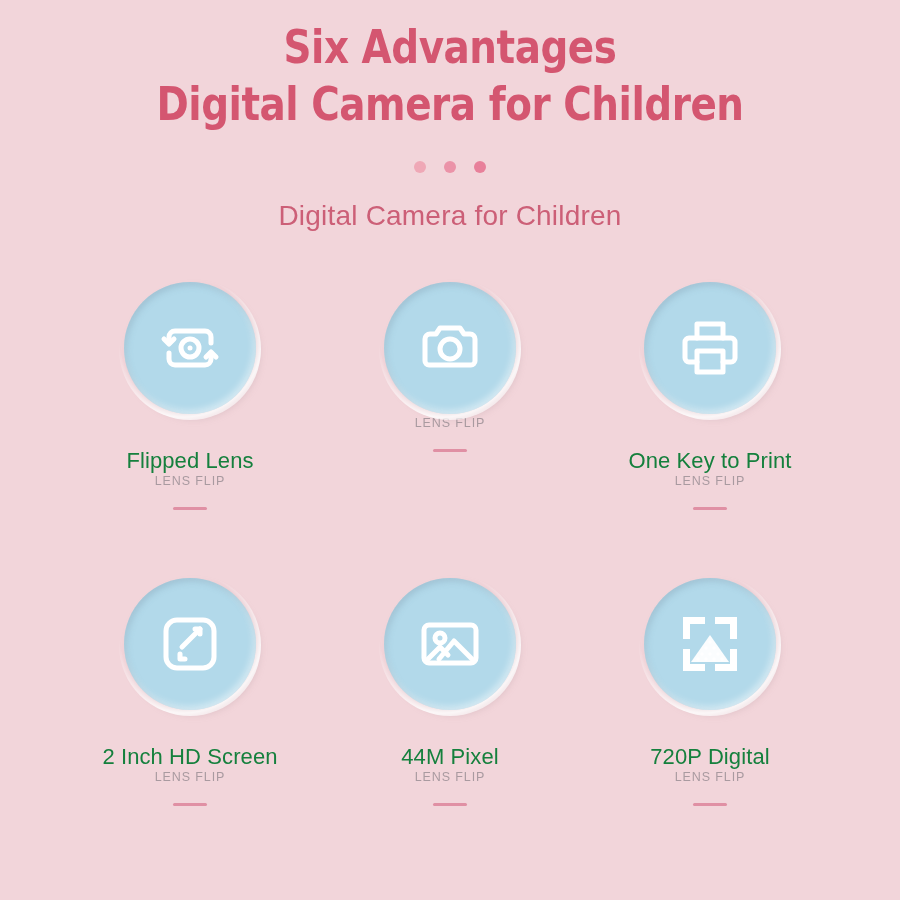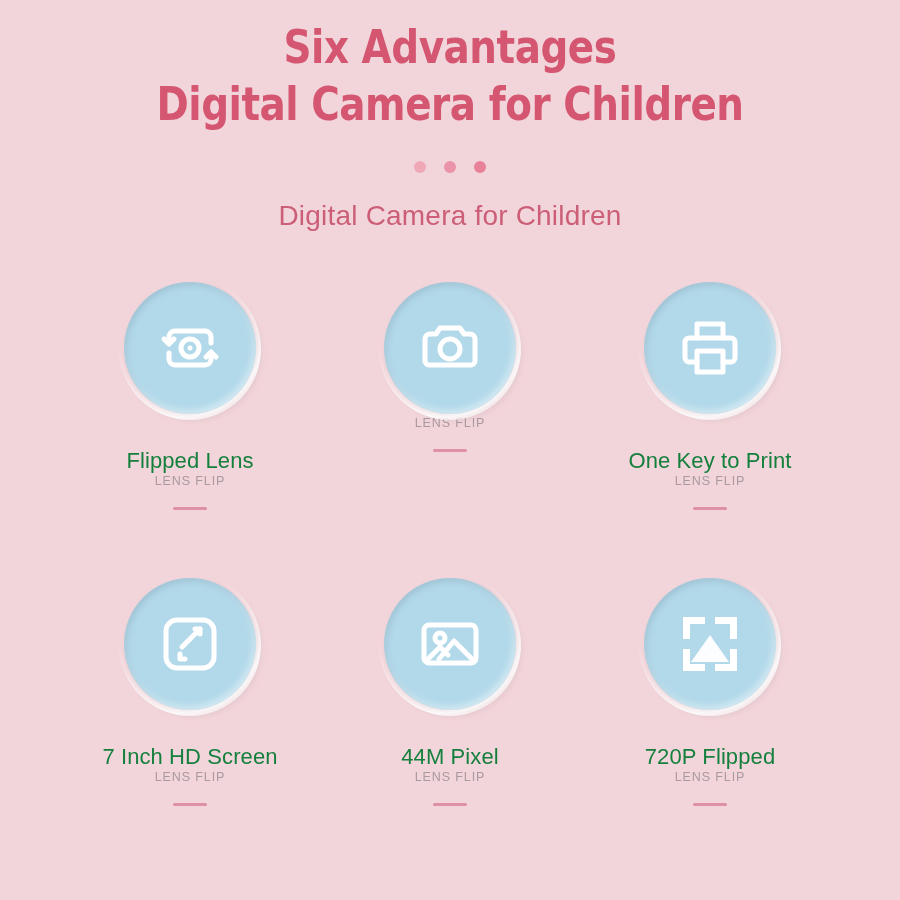--- a/index.html
+++ b/index.html
@@ -244,21 +244,21 @@
         <div class="circle-glow"></div>
         <div class="circle">
           <svg class="icon" viewBox="0 0 70 70">
             <rect x="11" y="11" width="48" height="48" rx="11"></rect>
             <path d="M45 25 v-5 h-5"></path>
             <path d="M25 45 v5 h5"></path>
             <line x1="45" y1="20" x2="27" y2="38"></line>
           </svg>
         </div>
       </div>
-      <div class="label">7 Inch HD Screen</div>
+      <div class="label">2 Inch HD Screen</div>
       <div class="sublabel">LENS FLIP</div>
       <div class="divider"></div>
     </div>
 
     <div class="cell">
       <div class="circle-wrap">
         <div class="circle-shadow"></div>
         <div class="circle-glow"></div>
         <div class="circle">
           <svg class="icon" viewBox="0 0 70 70">
@@ -293,19 +293,19 @@
               <circle class="solid" cx="35" cy="45" r="1.7" fill="#b2d9ea"></circle>
               <circle class="solid" cx="43" cy="45" r="1.7" fill="#b2d9ea"></circle>
               <circle class="solid" cx="23" cy="50" r="1.7" fill="#b2d9ea"></circle>
               <circle class="solid" cx="31" cy="50" r="1.7" fill="#b2d9ea"></circle>
               <circle class="solid" cx="39" cy="50" r="1.7" fill="#b2d9ea"></circle>
               <circle class="solid" cx="47" cy="50" r="1.7" fill="#b2d9ea"></circle>
             </g>
           </svg>
         </div>
       </div>
-      <div class="label">720P Flipped</div>
+      <div class="label">720P Digital</div>
       <div class="sublabel">LENS FLIP</div>
       <div class="divider"></div>
     </div>
 
   </div>
 </div>
 
 </body></html>

